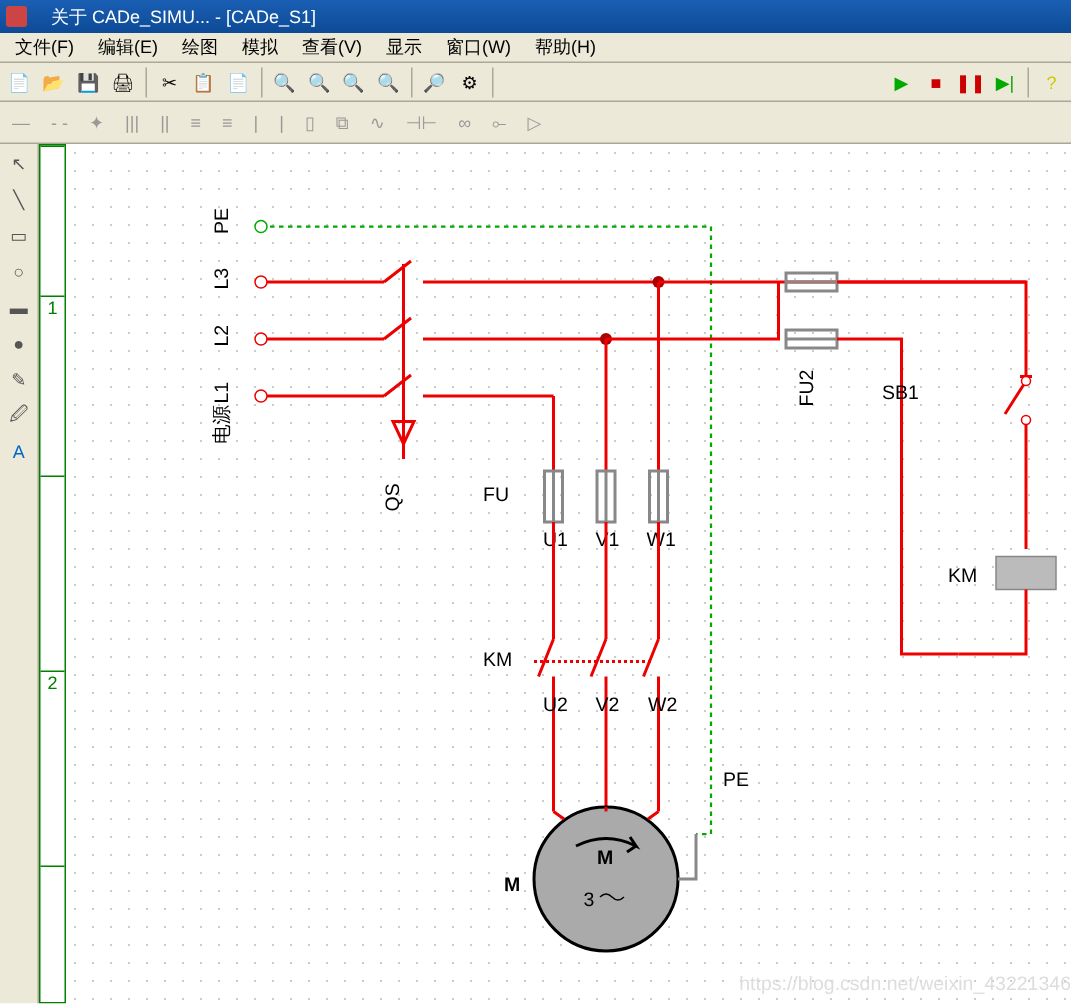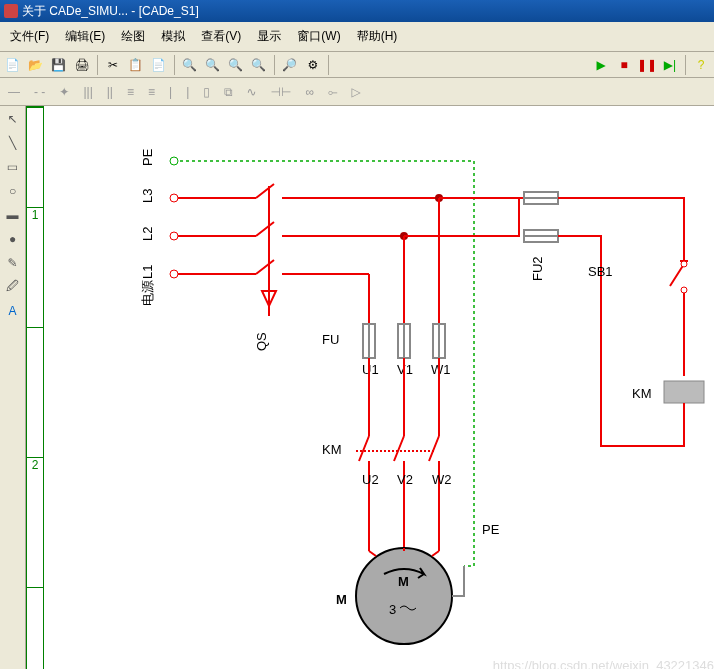--- a/index.html
+++ b/index.html
@@ -1,19 +1,19 @@
 <!DOCTYPE html>
 <html><head>
 <meta charset="utf-8">
 <style>
 *{margin:0;padding:0;box-sizing:border-box;font-family:"Microsoft YaHei",SimSun,sans-serif;font-size:12px}
 body{background:#fff;width:714px;height:669px;overflow:hidden;position:relative}
-.titlebar{height:22px;background:linear-gradient(#1a5fb4,#0d4a96);color:#fff;display:flex;align-items:center;padding:0 4px;gap:4px}
+.titlebar{height:22px;background:linear-gradient(#1a5fb4,#0d4a96);color:#fff;display:flex;align-items:center;padding:0 4px;gap:16px}
 .titlebar .icon{width:14px;height:14px;background:#c44;border-radius:2px}
-.menubar{height:30px;background:#ece9d8;border-bottom:1px solid #aca899;display:flex;align-items:center;padding:0 2px}
+.menubar{height:20px;background:#ece9d8;border-bottom:1px solid #aca899;display:flex;align-items:center;padding:0 2px}
 .menubar span{padding:2px 8px;cursor:default}
 .toolbar{height:26px;background:#ece9d8;border-bottom:1px solid #aca899;display:flex;align-items:center;padding:2px;gap:1px}
 .toolbar .btn{width:22px;height:22px;display:flex;align-items:center;justify-content:center;border:1px solid transparent}
 .toolbar .sep{width:1px;height:20px;background:#aca899;margin:0 3px}
 .toolbar2{height:28px;background:#ece9d8;border-bottom:1px solid #aca899;display:flex;align-items:center;padding:2px 8px;gap:14px;color:#999}
 .workspace{position:relative;height:573px;display:flex}
 .tooltray{width:26px;background:#ece9d8;border-right:1px solid #aca899;display:flex;flex-direction:column;padding:4px 2px;gap:6px;align-items:center}
 .tooltray .t{width:18px;height:18px;display:flex;align-items:center;justify-content:center;color:#555}
 .ruler-v{width:18px;background:#fff;border:1px solid #008000;position:relative}
 .ruler-v .mark{position:absolute;width:100%;border-top:1px solid #008000;color:#008000;font-size:11px;text-align:center}

